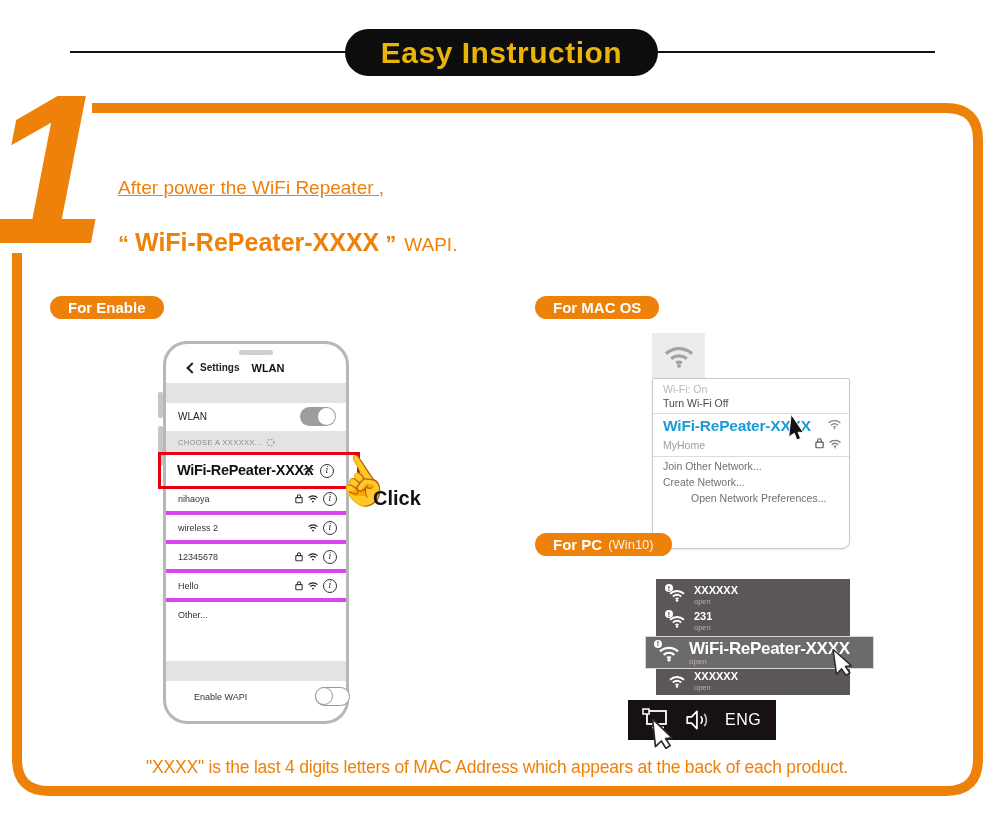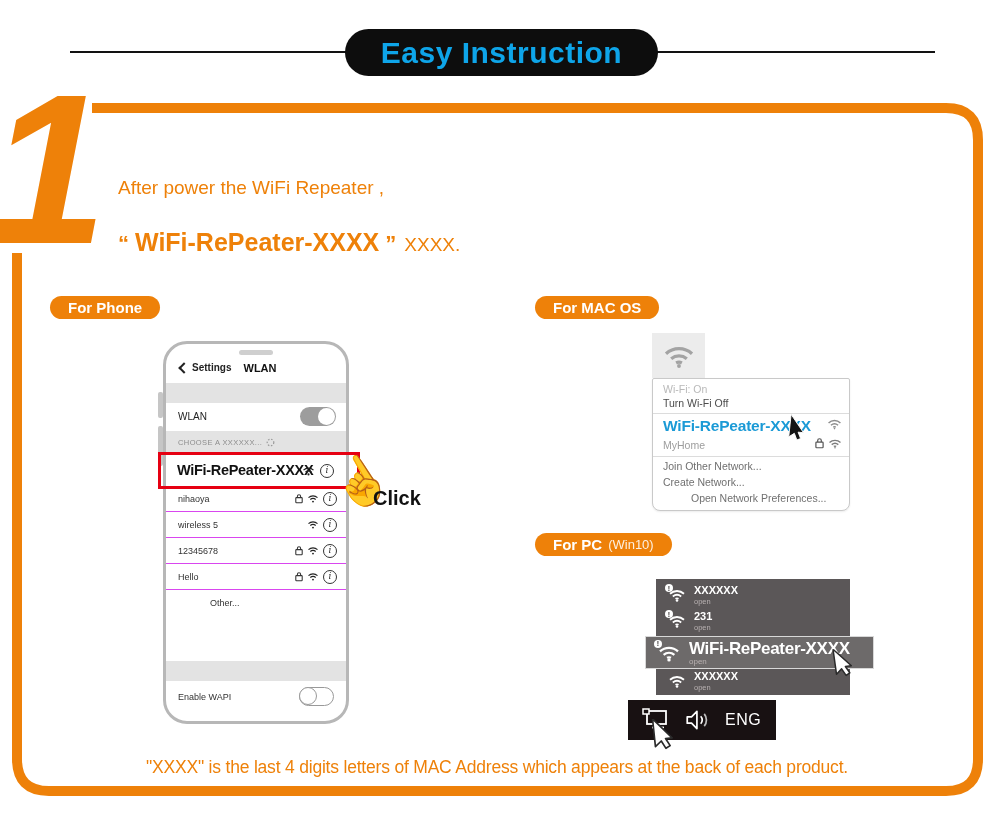--- a/index.html
+++ b/index.html
@@ -3,52 +3,52 @@
 <meta charset="utf-8">
 <style>
   html,body{margin:0;padding:0;background:#fff;}
   #page{position:relative;width:994px;height:813px;background:#fff;overflow:hidden;
         font-family:"Liberation Sans",sans-serif;}
 
   
   .hline{position:absolute;left:70px;top:51px;width:865px;height:2px;background:#121212;}
   .hpill{position:absolute;left:345px;top:29px;width:313px;height:47px;background:#0d0d0d;
          border-radius:24px;display:flex;align-items:center;justify-content:center;z-index:2;}
-  .hpill span{color:#0ea5e9;font-size:30px;font-weight:bold;letter-spacing:.5px;}
+  .hpill span{color:#eab308;font-size:30px;font-weight:bold;letter-spacing:.5px;}
 
   
   #frame{position:absolute;left:0;top:0;z-index:0;}
 
   
   .bignum{position:absolute;left:-12px;top:62px;font-size:214px;line-height:1;font-weight:bold;
           font-style:italic;color:#ee8109;z-index:1;}
   .title{position:absolute;left:104px;top:117px;font-size:38px;font-weight:bold;font-style:italic;
          color:#ee8109;letter-spacing:.5px;}
   .pline{position:absolute;left:118px;color:#ee8109;font-size:19px;white-space:nowrap;}
-  .pl1{top:177px;} .pl2{top:205px;}
+  .pl1{top:177px;text-decoration:underline;} .pl2{top:205px;}
   .pl3{top:228px;display:flex;align-items:baseline;}
   .pl3 .q{font-size:22px;font-weight:bold;}
   .pl3 .ssid{font-size:25px;font-weight:bold;margin:0 6px;}
   .pl3 .ssidsuf{margin-left:8px;}
   .pl3 .rest{margin-left:24px;}
 
   
   .obadge{position:absolute;height:23px;background:#ee8109;border-radius:13px;color:#fff;
           font-weight:bold;font-size:15px;display:flex;align-items:center;justify-content:center;
           padding:0 18px;white-space:nowrap;}
   .obadge .sub{font-weight:normal;font-size:13px;color:rgba(255,255,255,.88);margin-left:6px;}
 
   
   .phone{position:absolute;left:163px;top:341px;width:186px;height:383px;background:#fff;
          border:3px solid #b7b7b7;border-radius:24px;box-sizing:border-box;z-index:1;}
   .notch{position:absolute;left:50%;top:6px;transform:translateX(-50%);width:34px;height:5px;
          background:#cfcfcf;border-radius:3px;}
   .sidebtn{position:absolute;width:5px;background:#c6c6c6;border-radius:2px;z-index:0;}
   .sb1{left:158px;top:392px;height:26px;} .sb2{left:158px;top:426px;height:40px;}
-  .pnav{position:absolute;left:4px;top:15px;width:100%;height:24px;}
+  .pnav{position:absolute;left:12px;top:15px;width:100%;height:24px;}
   .pback{position:absolute;left:10px;top:3px;display:flex;align-items:center;gap:4px;
          font-size:10px;font-weight:bold;color:#222;}
   .chev{width:6px;height:6px;border:solid #222;border-width:0 0 2px 2px;transform:rotate(45deg);}
   .pnavtitle{position:absolute;left:0;top:3px;width:100%;text-align:center;font-size:11px;
              font-weight:bold;color:#111;}
   .pband{position:absolute;left:0;width:100%;background:#e3e3e3;}
   .pb1{top:39px;height:20px;} .pb2{top:87px;height:23px;} .pb3{top:317px;height:20px;}
   .pb2 .chooselbl{position:absolute;left:12px;top:7px;font-size:7.5px;color:#8d8d8d;
                   letter-spacing:.4px;display:flex;align-items:center;gap:4px;}
   .prowwlan{position:absolute;left:0;top:59px;width:100%;height:28px;}
@@ -56,48 +56,48 @@
   .tog-on{position:absolute;right:10px;top:4px;width:36px;height:19px;background:#9d9d9d;
           border-radius:10px;}
   .tog-on::before{content:"";position:absolute;right:1px;top:1px;width:17px;height:17px;
           background:#fff;border-radius:50%;}
   .hirow{position:absolute;left:0;top:111px;width:100%;height:31px;}
   .hirow .nm{position:absolute;left:11px;top:7px;font-size:14.5px;font-weight:bold;color:#111;
              letter-spacing:-.3px;}
   .redbox{position:absolute;left:158px;top:452px;width:196px;height:31px;border:3px solid #e60012;
           z-index:3;background:transparent;}
   .plist{position:absolute;left:0;top:142px;width:100%;}
-  .prow{position:relative;height:25px;border-bottom:1px solid #d946ef;margin:0 0 0 0;}
+  .prow{position:relative;height:25px;border-bottom:4px solid #d946ef;margin:0 0 0 0;}
   .prow .nm{position:absolute;left:12px;top:8px;font-size:9px;color:#333;}
   .icons{position:absolute;right:9px;top:5px;display:flex;align-items:center;gap:4px;height:15px;}
   .hirow .icons{top:8px;right:12px;gap:5px;}
   .wifi-i svg{display:block;}
   .wifi-i path{fill:none;stroke:currentColor;stroke-width:2.4;}
   .wifi-i circle{fill:currentColor;}
   .lock-i svg{display:block;}
   .lock-i rect,.lock-i path{fill:none;stroke:currentColor;stroke-width:1.6;}
   .info-i{width:12px;height:12px;border:1px solid #333;border-radius:50%;display:flex;
           align-items:center;justify-content:center;color:#333;}
   .info-i::before{content:"i";font-family:"DejaVu Serif",serif;font-style:italic;font-size:9px;
           line-height:1;}
-  .prowwapi{position:absolute;left:0;top:339px;width:100%;height:28px;}
+  .prowwapi{position:absolute;left:16px;top:339px;width:100%;height:28px;}
   .prowwapi .lbl{position:absolute;left:12px;top:9px;font-size:9px;color:#333;}
   .tog-off{position:absolute;right:12px;top:4px;width:33px;height:17px;background:#fff;
            border:1.5px solid #999;border-radius:10px;}
   .tog-off::before{content:"";position:absolute;left:-1px;top:-1.5px;width:18px;height:18px;
            background:#fff;border:1.5px solid #999;border-radius:50%;box-sizing:border-box;}
 
   .clickhand{position:absolute;left:331px;top:458px;font-size:47px;color:#111;z-index:4;
              transform:rotate(-32deg);line-height:1;}
   .clicklbl{position:absolute;left:373px;top:487px;font-size:20px;font-weight:bold;color:#111;z-index:4;}
 
   
   .macwifi{position:absolute;left:652px;top:333px;width:53px;height:45px;background:#ececec;
            display:flex;align-items:center;justify-content:center;color:#a3a3a3;}
-  .macpanel{position:absolute;left:652px;top:378px;width:198px;height:133px;background:#fff;
+  .macpanel{position:absolute;left:652px;top:378px;width:198px;height:171px;background:#fff;
             border:1px solid #c9c9c9;border-radius:2px 2px 8px 8px;box-sizing:border-box;
             box-shadow:0 1px 2px rgba(0,0,0,.08);}
   .macpanel .it{position:absolute;left:10px;font-size:10.5px;white-space:nowrap;}
   .m-status{top:4px;color:#b9b9b9;}
   .m-off{top:18px;color:#4c4c4c;}
   .mdiv{position:absolute;left:0;width:100%;height:1px;background:#dcdcdc;}
   .md1{top:34px;} .md2{top:77px;}
   .m-ssid{top:38px;font-size:15.5px !important;font-weight:bold;color:#1b9ad6;letter-spacing:-.2px;}
   .m-home{top:60px;color:#9d9d9d;}
   .m-join{top:81px;color:#707070;} .m-create{top:97px;color:#707070;} .m-prefs{top:113px;color:#707070;margin-left:28px;}
@@ -147,25 +147,25 @@
   <div class="hpill">
     <span>Easy Instruction</span>
   </div>
 
   <div class="bignum">1</div>
   <div class="pline pl1">After power the WiFi Repeater ,</div>
   <div class="pline pl3">
     <span class="q">“</span>
     <span class="ssid">WiFi-RePeater-XXXX</span>
     <span class="q">”</span>
-    <span class="ssidsuf">XXXX.</span>
+    <span class="ssidsuf">WAPI.</span>
   </div>
 
   <div class="obadge" style="left:50px;top:296px;">
-    <span>For Phone</span>
+    <span>For Enable</span>
   </div>
 
   <div class="sidebtn sb1"></div>
   <div class="sidebtn sb2"></div>
 
   <div class="phone">
     <div class="notch"></div>
     <div class="pnav">
       <span class="pback">
         <span class="chev"></span>
@@ -211,21 +211,21 @@
           <span class="wifi-i" style="color:#222">
               <svg width="12" height="9" viewBox="0 0 24 19">
                 <path d="M2.5 7.8a14 14 0 0 1 19 0M6.3 11.5a9 9 0 0 1 11.4 0"></path>
                 <circle cx="12" cy="16" r="2"></circle>
               </svg>
             </span>
           <span class="info-i"></span>
         </span>
       </div>
       <div class="prow">
-        <span class="nm">wireless 5</span>
+        <span class="nm">wireless 2</span>
         <span class="icons">
           <span class="wifi-i" style="color:#222">
               <svg width="12" height="9" viewBox="0 0 24 19">
                 <path d="M2.5 7.8a14 14 0 0 1 19 0M6.3 11.5a9 9 0 0 1 11.4 0"></path>
                 <circle cx="12" cy="16" r="2"></circle>
               </svg>
             </span>
           <span class="info-i"></span>
         </span>
       </div>
@@ -258,21 +258,21 @@
             </span>
           <span class="wifi-i" style="color:#222">
               <svg width="12" height="9" viewBox="0 0 24 19">
                 <path d="M2.5 7.8a14 14 0 0 1 19 0M6.3 11.5a9 9 0 0 1 11.4 0"></path>
                 <circle cx="12" cy="16" r="2"></circle>
               </svg>
             </span>
           <span class="info-i"></span>
         </span>
       </div>
-      <div class="prow" style="border-bottom:none;margin-left:32px;">
+      <div class="prow" style="border-bottom:none;">
         <span class="nm">Other...</span>
       </div>
     </div>
     <div class="pband pb3"></div>
     <div class="prowwapi">
       <span class="lbl">Enable WAPI</span>
       <span class="tog-off"></span>
     </div>
   </div>
 

